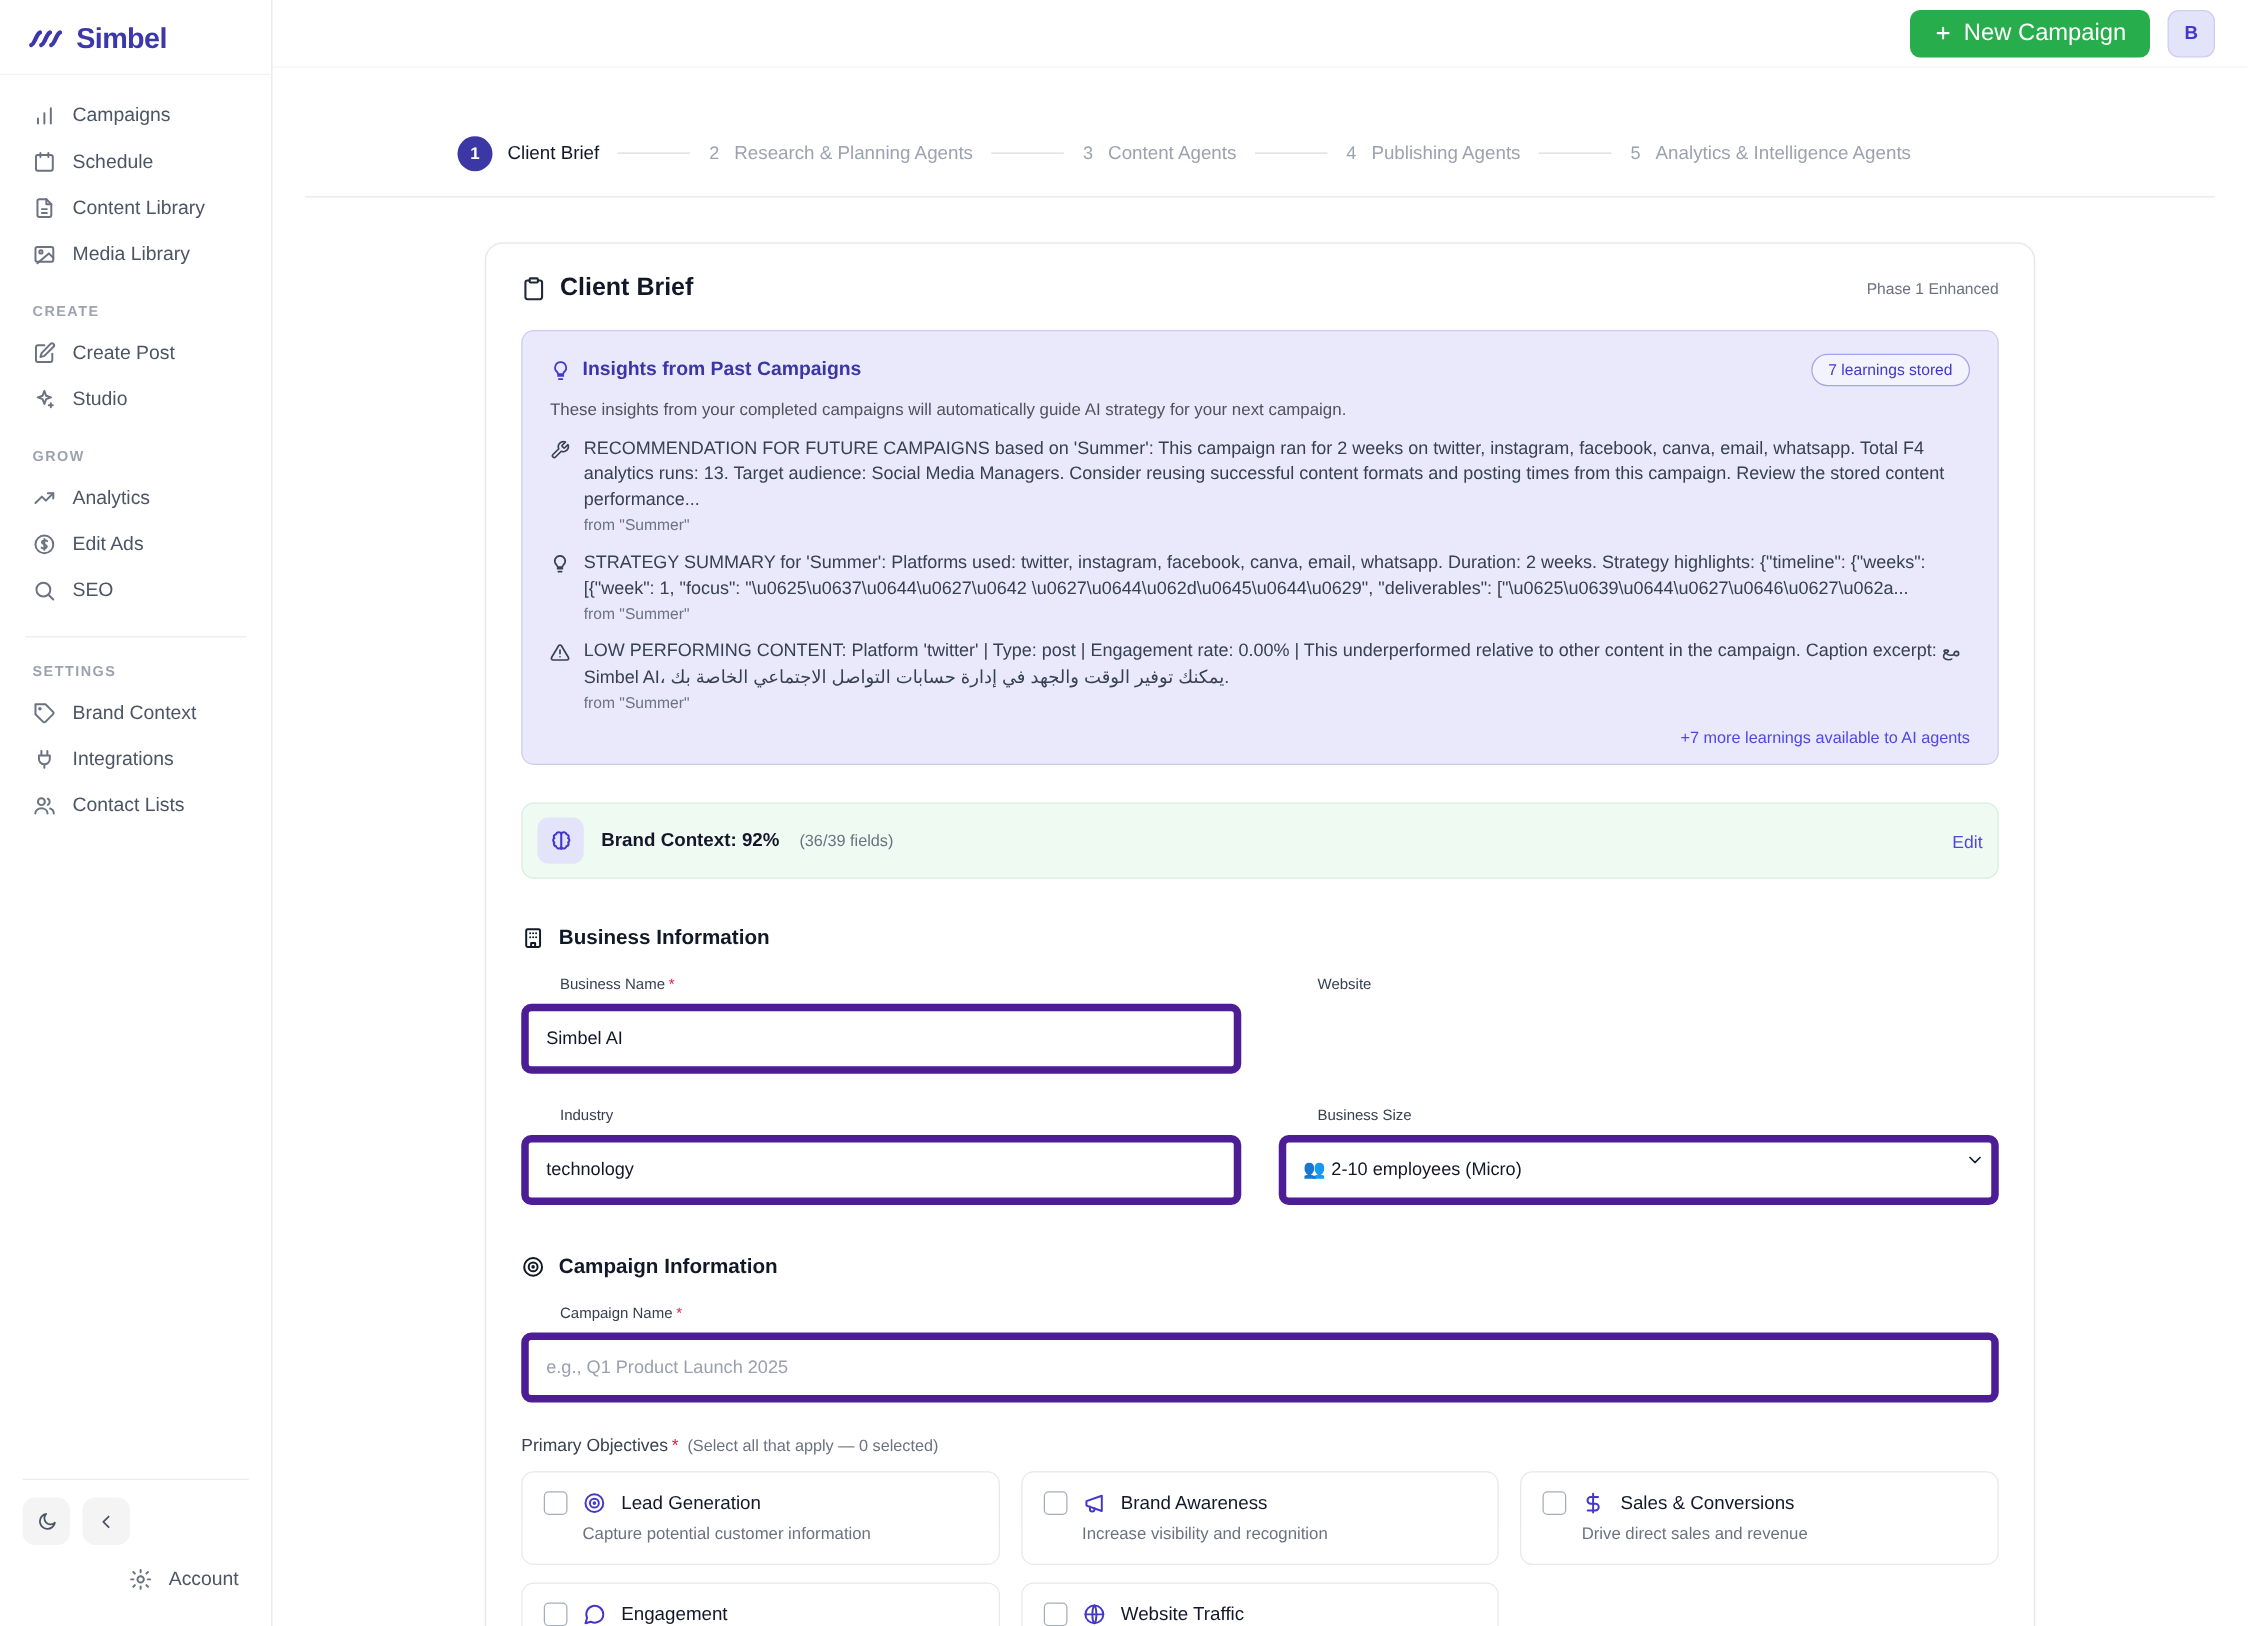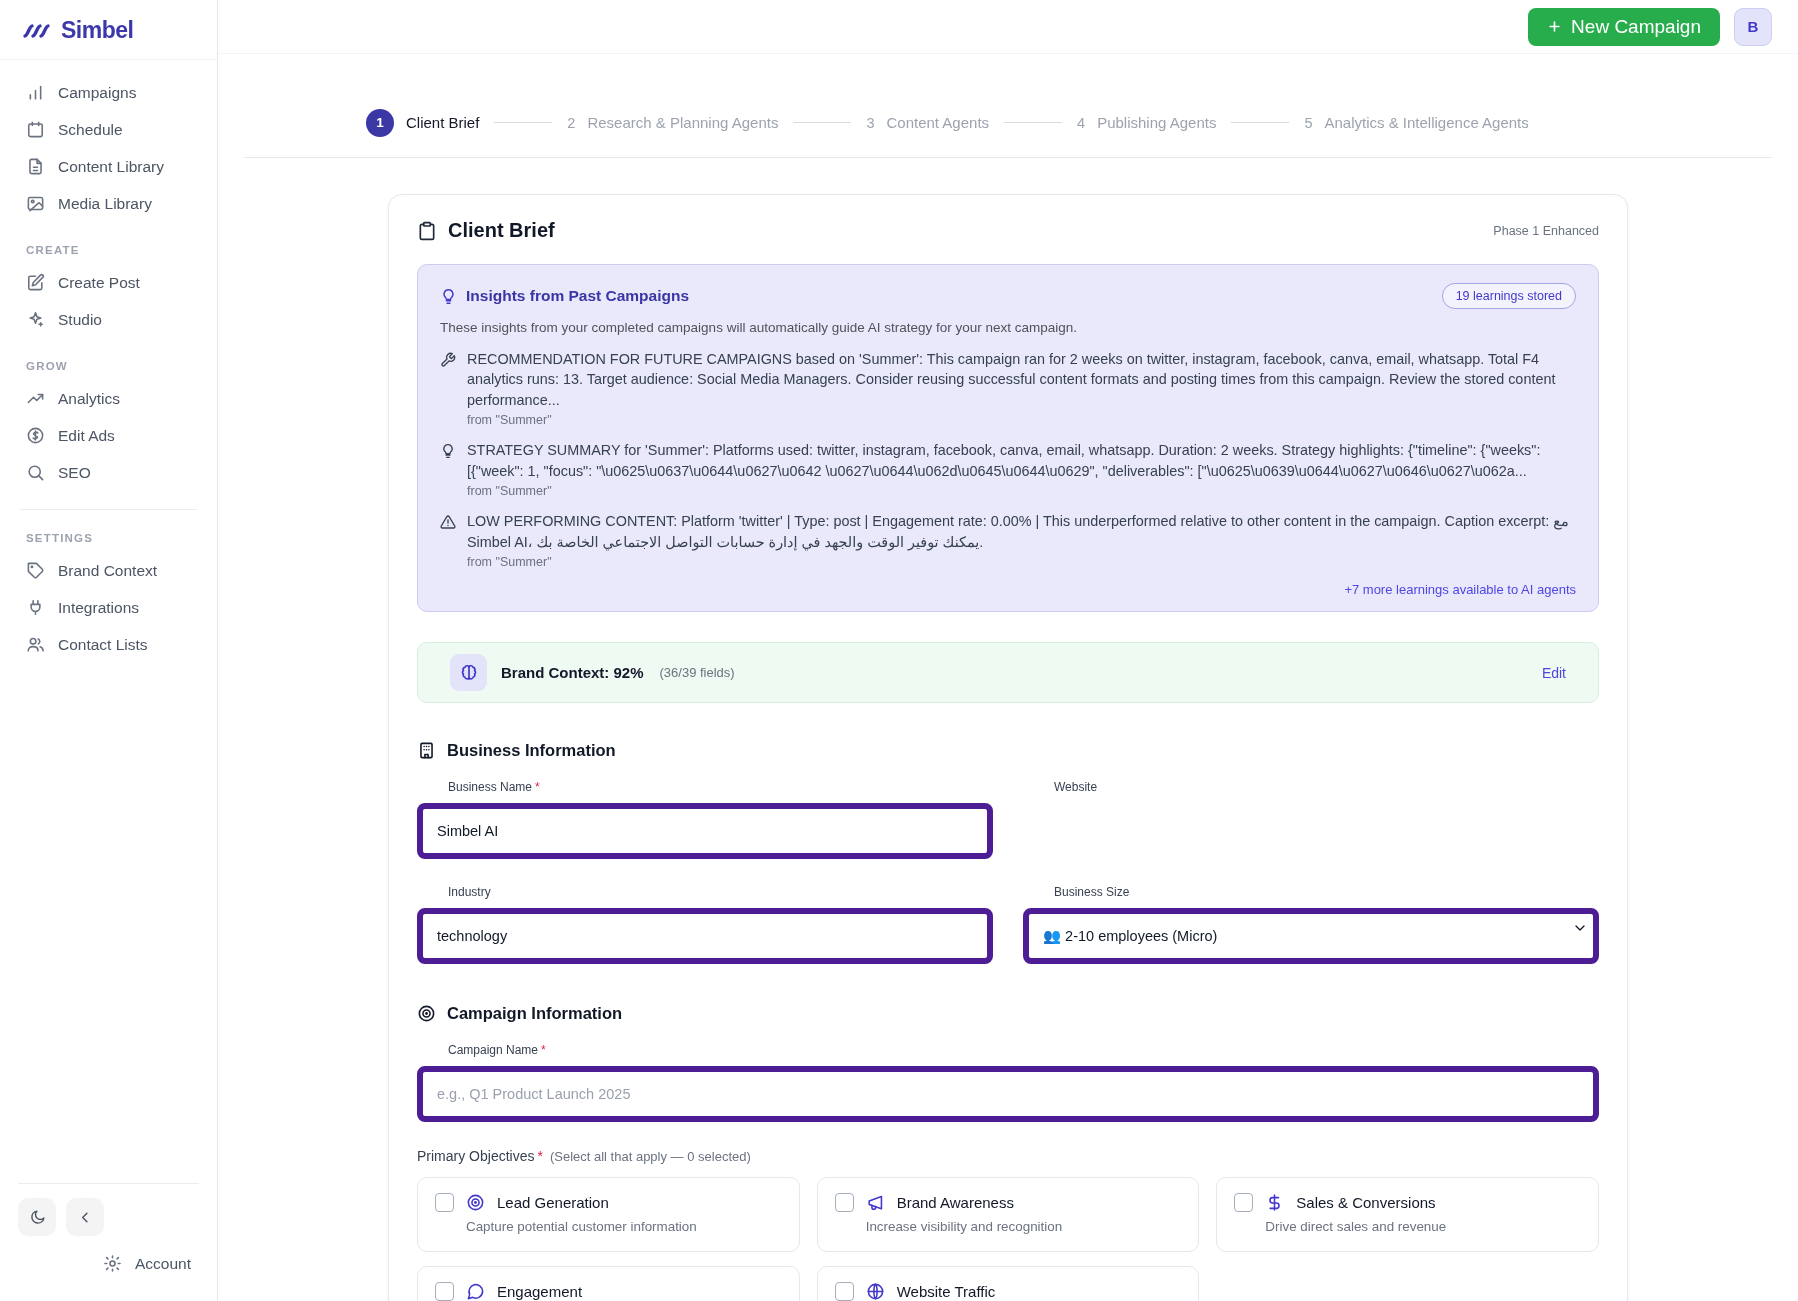--- a/index.html
+++ b/index.html
@@ -125,21 +125,21 @@
   .ins-item { display: flex; gap: 11px; margin-bottom: 13px; }
   .ins-item .icon { width: 16px; height: 16px; color: #374151; margin-top: 3px; }
   .ins-text { font-size: 14.4px; line-height: 1.42; color: #374151; }
   .ins-src { font-size: 12.5px; color: #6b7280; margin-top: 3px; }
   .ins-footer { text-align: right; font-size: 13px; color: #4f46e5; margin-top: 2px; }
 
   
   .brandbar {
     margin-top: 30px; background: #eefaf2;
     border: 1px solid #d7eedd; border-radius: 10px;
-    padding: 11px 32px; display: flex; align-items: center; gap: 14px;
+    padding: 11px 12px; display: flex; align-items: center; gap: 14px;
   }
   .brand-chip {
     width: 37px; height: 37px; border-radius: 9px; background: #e3e3f9;
     display: flex; align-items: center; justify-content: center; flex: none;
   }
   .brand-chip .icon { width: 20px; height: 20px; color: #4338ca; }
   .brandbar-label { font-size: 15px; font-weight: 600; color: #16162b; }
   .brandbar-note { font-size: 13px; color: #6b7280; margin-left: 2px; }
   .brandbar-edit { margin-left: auto; font-size: 14px; color: #4f46e5; cursor: pointer; }
 
@@ -404,21 +404,21 @@
       </div>
 
       <div class="insights">
         <div class="ins-head">
           <span class="icon">
             <svg viewBox="0 0 24 24" fill="none" stroke="currentColor" stroke-width="2" stroke-linecap="round" stroke-linejoin="round">
                 <path d="M9 18h6M10 21.5h4M12 2.5a6.2 6.2 0 0 0-4.2 10.8c.9.8 1.2 1.7 1.2 2.7h6c0-1 .3-1.9 1.2-2.7A6.2 6.2 0 0 0 12 2.5z"></path>
               </svg>
           </span>
           <span class="ins-title">Insights from Past Campaigns</span>
-          <span class="ins-badge">19 learnings stored</span>
+          <span class="ins-badge">7 learnings stored</span>
         </div>
         <div class="ins-sub">These insights from your completed campaigns will automatically guide AI strategy for your next campaign.</div>
         <div class="ins-items" id="insight-items">
             <div class="ins-item">
               <span class="icon">
                 <svg viewBox="0 0 24 24" fill="none" stroke="currentColor" stroke-width="2" stroke-linecap="round" stroke-linejoin="round">
                   <path d="M14.7 6.3a1 1 0 0 0 0 1.4l1.6 1.6a1 1 0 0 0 1.4 0l3.77-3.77a6 6 0 0 1-7.94 7.94l-6.91 6.91a2.12 2.12 0 0 1-3-3l6.91-6.91a6 6 0 0 1 7.94-7.94l-3.76 3.76z"></path>
                 </svg>
               </span>
               <div class="ins-body">

